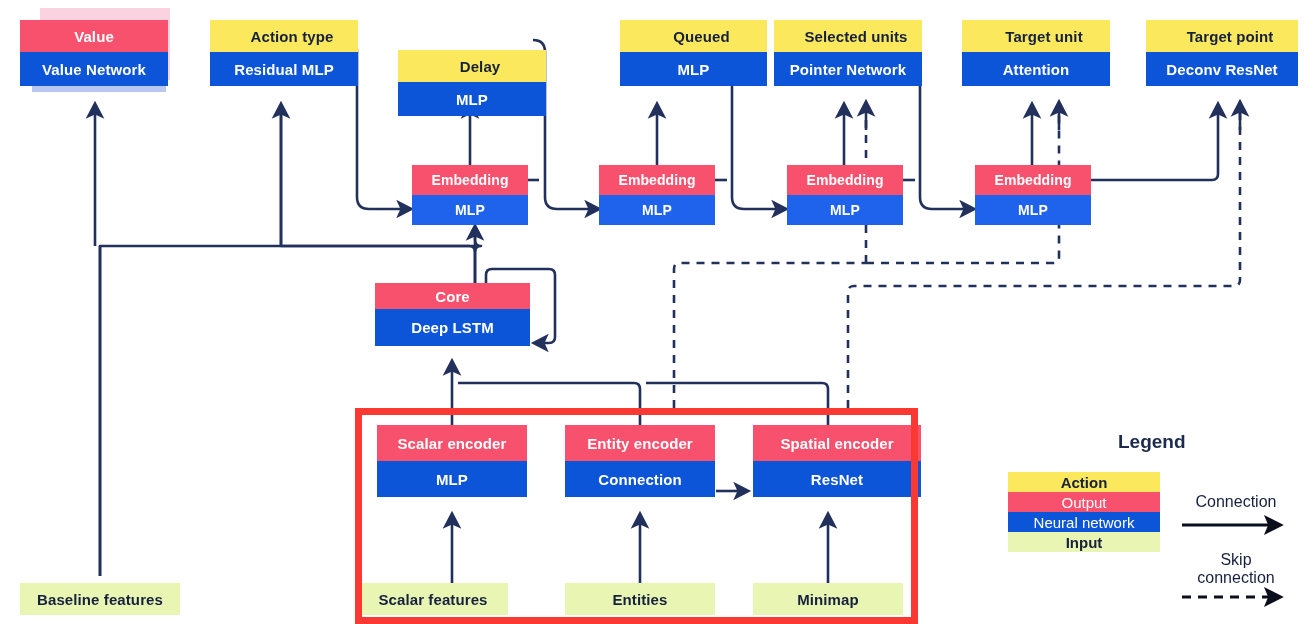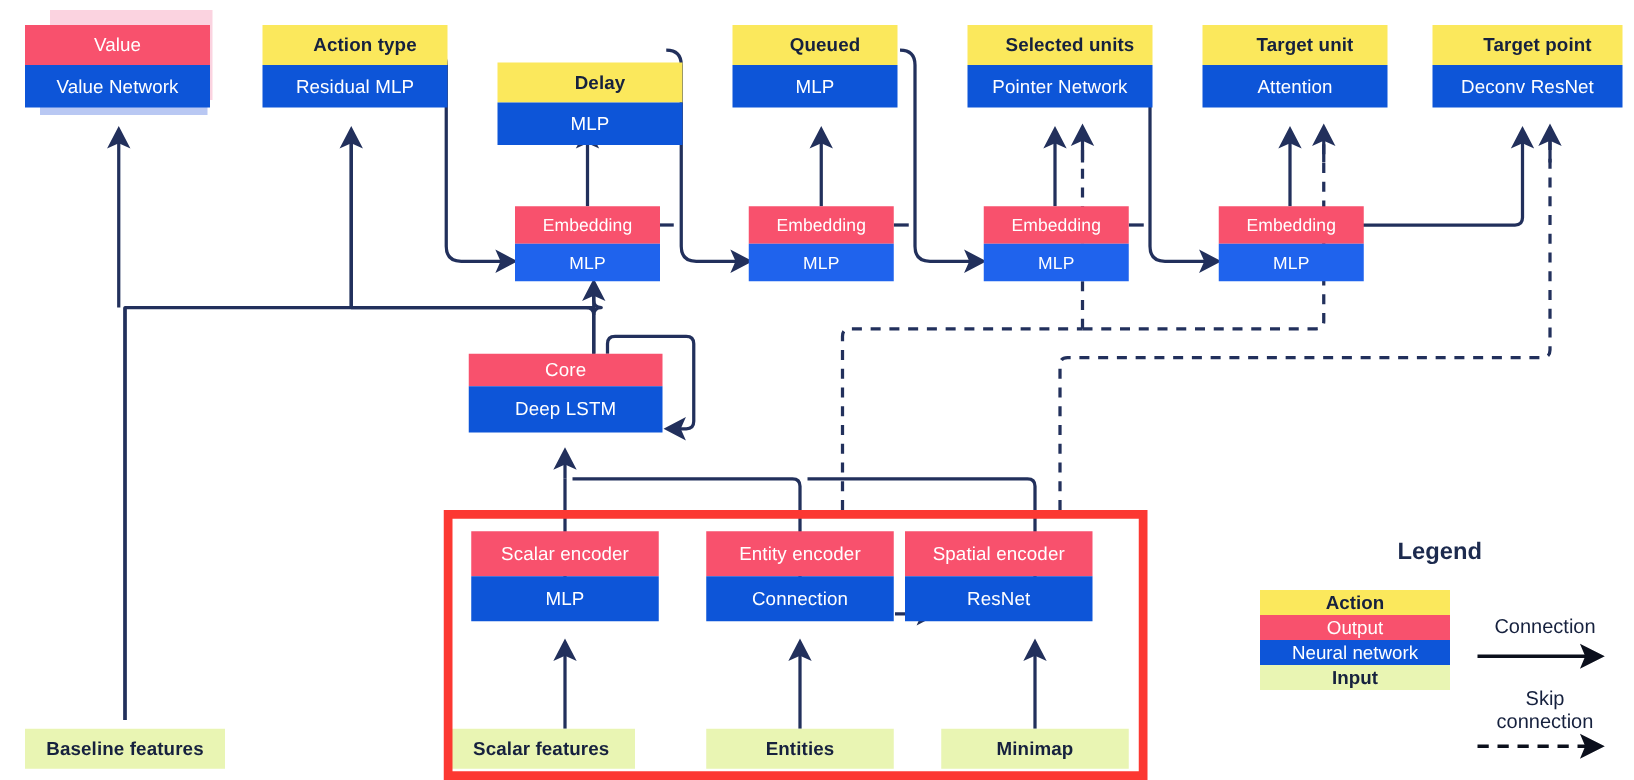--- a/index.html
+++ b/index.html
@@ -7,21 +7,21 @@
     font-family:"Liberation Sans","DejaVu Sans",sans-serif;
     width:1307px;height:624px;overflow:hidden;position:relative;
     -webkit-font-smoothing:antialiased;
   }
   #stage{position:absolute;left:0;top:0;width:1307px;height:624px;}
   #wires{position:absolute;left:0;top:0;width:1307px;height:624px;z-index:1;pointer-events:none;}
   .node{position:absolute;z-index:3;box-sizing:border-box;}
   .band{
     display:flex;align-items:center;justify-content:center;
     box-sizing:border-box;width:100%;
-    font-size:15px;line-height:1;letter-spacing:.1px;white-space:nowrap;
+    font-size:15px;line-height:1;letter-spacing:.1px;white-space:nowrap;font-weight:bold;
   }
   .band.action{background:#fbe85c;color:#16213e;font-weight:bold;height:32px;padding-left:16px;}
   .band.output{background:#f8516d;color:#ffffff;height:32px;}
   .band.nn{background:#0d55d8;color:#ffffff;height:34px;}
   .band.nn.bright{background:#1f63ed;}
   .band.input{background:#e9f5b3;color:#16213e;font-weight:bold;height:32px;}
   .band.output.enc{font-size:15px;}
   .shadow{position:absolute;z-index:2;}
   .shadow.s1{background:#fbd3e0;}
   .shadow.s2{background:#b9c8f3;}
@@ -131,21 +131,21 @@
   <div class="node" style="left:210px;top:20px;width:148px;">
     <div class="band action">Action type</div>
     <div class="band nn">Residual MLP</div>
   </div>
 
   <div class="node" style="left:398px;top:20px;width:148px;margin-top:30px;">
     <div class="band action">Delay</div>
     <div class="band nn">MLP</div>
   </div>
 
-  <div class="node" style="left:586px;top:20px;width:132px;">
+  <div class="node" style="left:620px;top:20px;width:147px;">
     <div class="band action">Queued</div>
     <div class="band nn">MLP</div>
   </div>
 
   <div class="node" style="left:774px;top:20px;width:148px;">
     <div class="band action">Selected units</div>
     <div class="band nn">Pointer Network</div>
   </div>
 
   <div class="node" style="left:962px;top:20px;width:148px;">
@@ -186,21 +186,21 @@
   <div class="node" style="left:377px;top:425px;width:150px;">
     <div class="band output enc" style="height:36px;">Scalar encoder</div>
     <div class="band nn" style="height:36px;">MLP</div>
   </div>
 
   <div class="node" style="left:565px;top:425px;width:150px;">
     <div class="band output enc" style="height:36px;">Entity encoder</div>
     <div class="band nn" style="height:36px;">Connection</div>
   </div>
 
-  <div class="node" style="left:724px;top:425px;width:150px;">
+  <div class="node" style="left:753px;top:425px;width:168px;">
     <div class="band output enc" style="height:36px;">Spatial encoder</div>
     <div class="band nn" style="height:36px;">ResNet</div>
   </div>
 
   <div class="node" style="left:20px;top:583px;width:160px;">
     <div class="band input">Baseline features</div>
   </div>
 
   <div class="node" style="left:358px;top:583px;width:150px;border-radius:12px;">
     <div class="band input">Scalar features</div>

